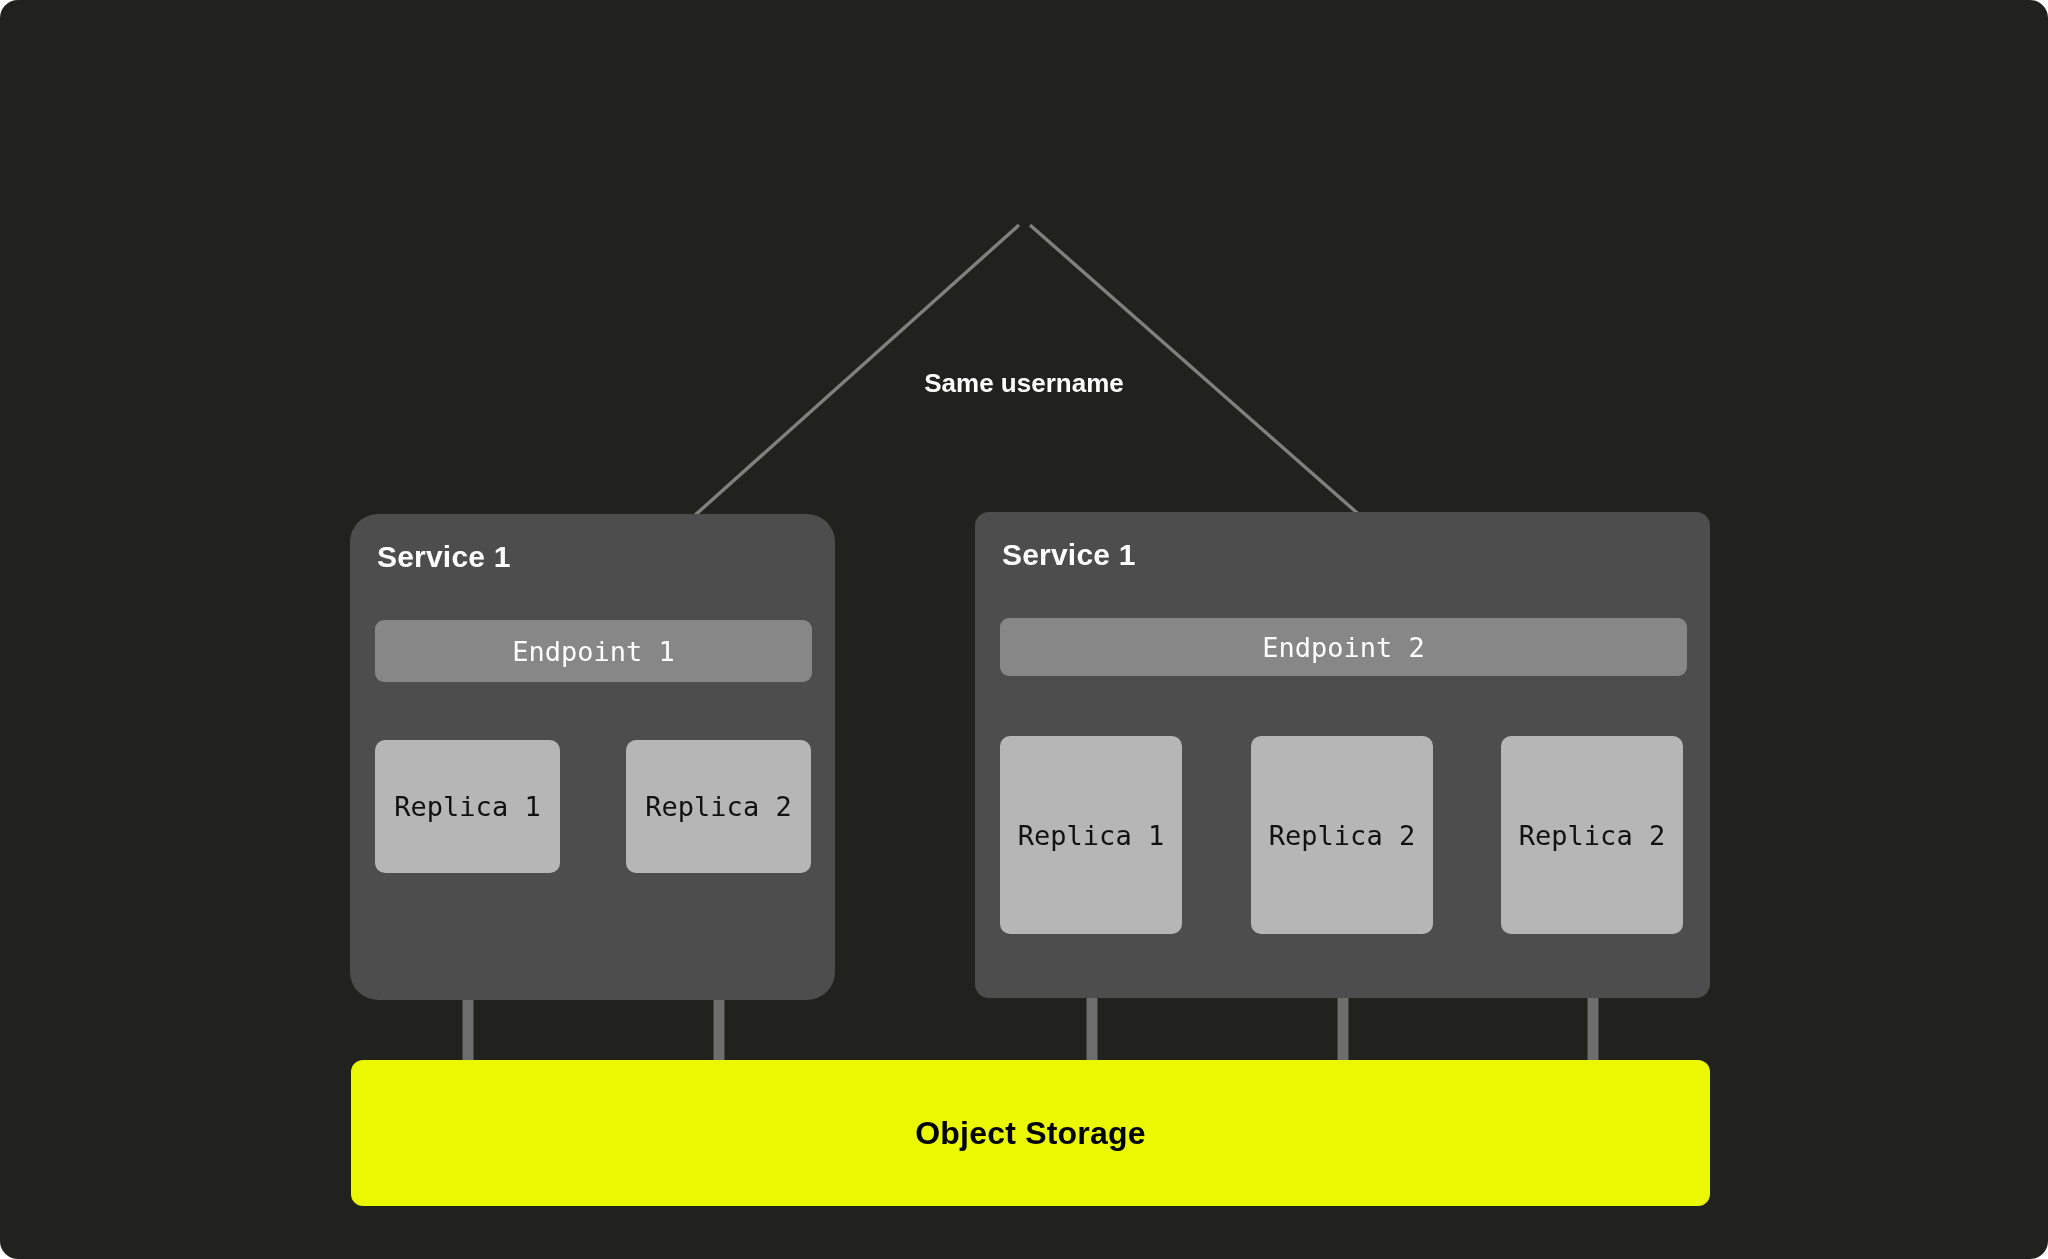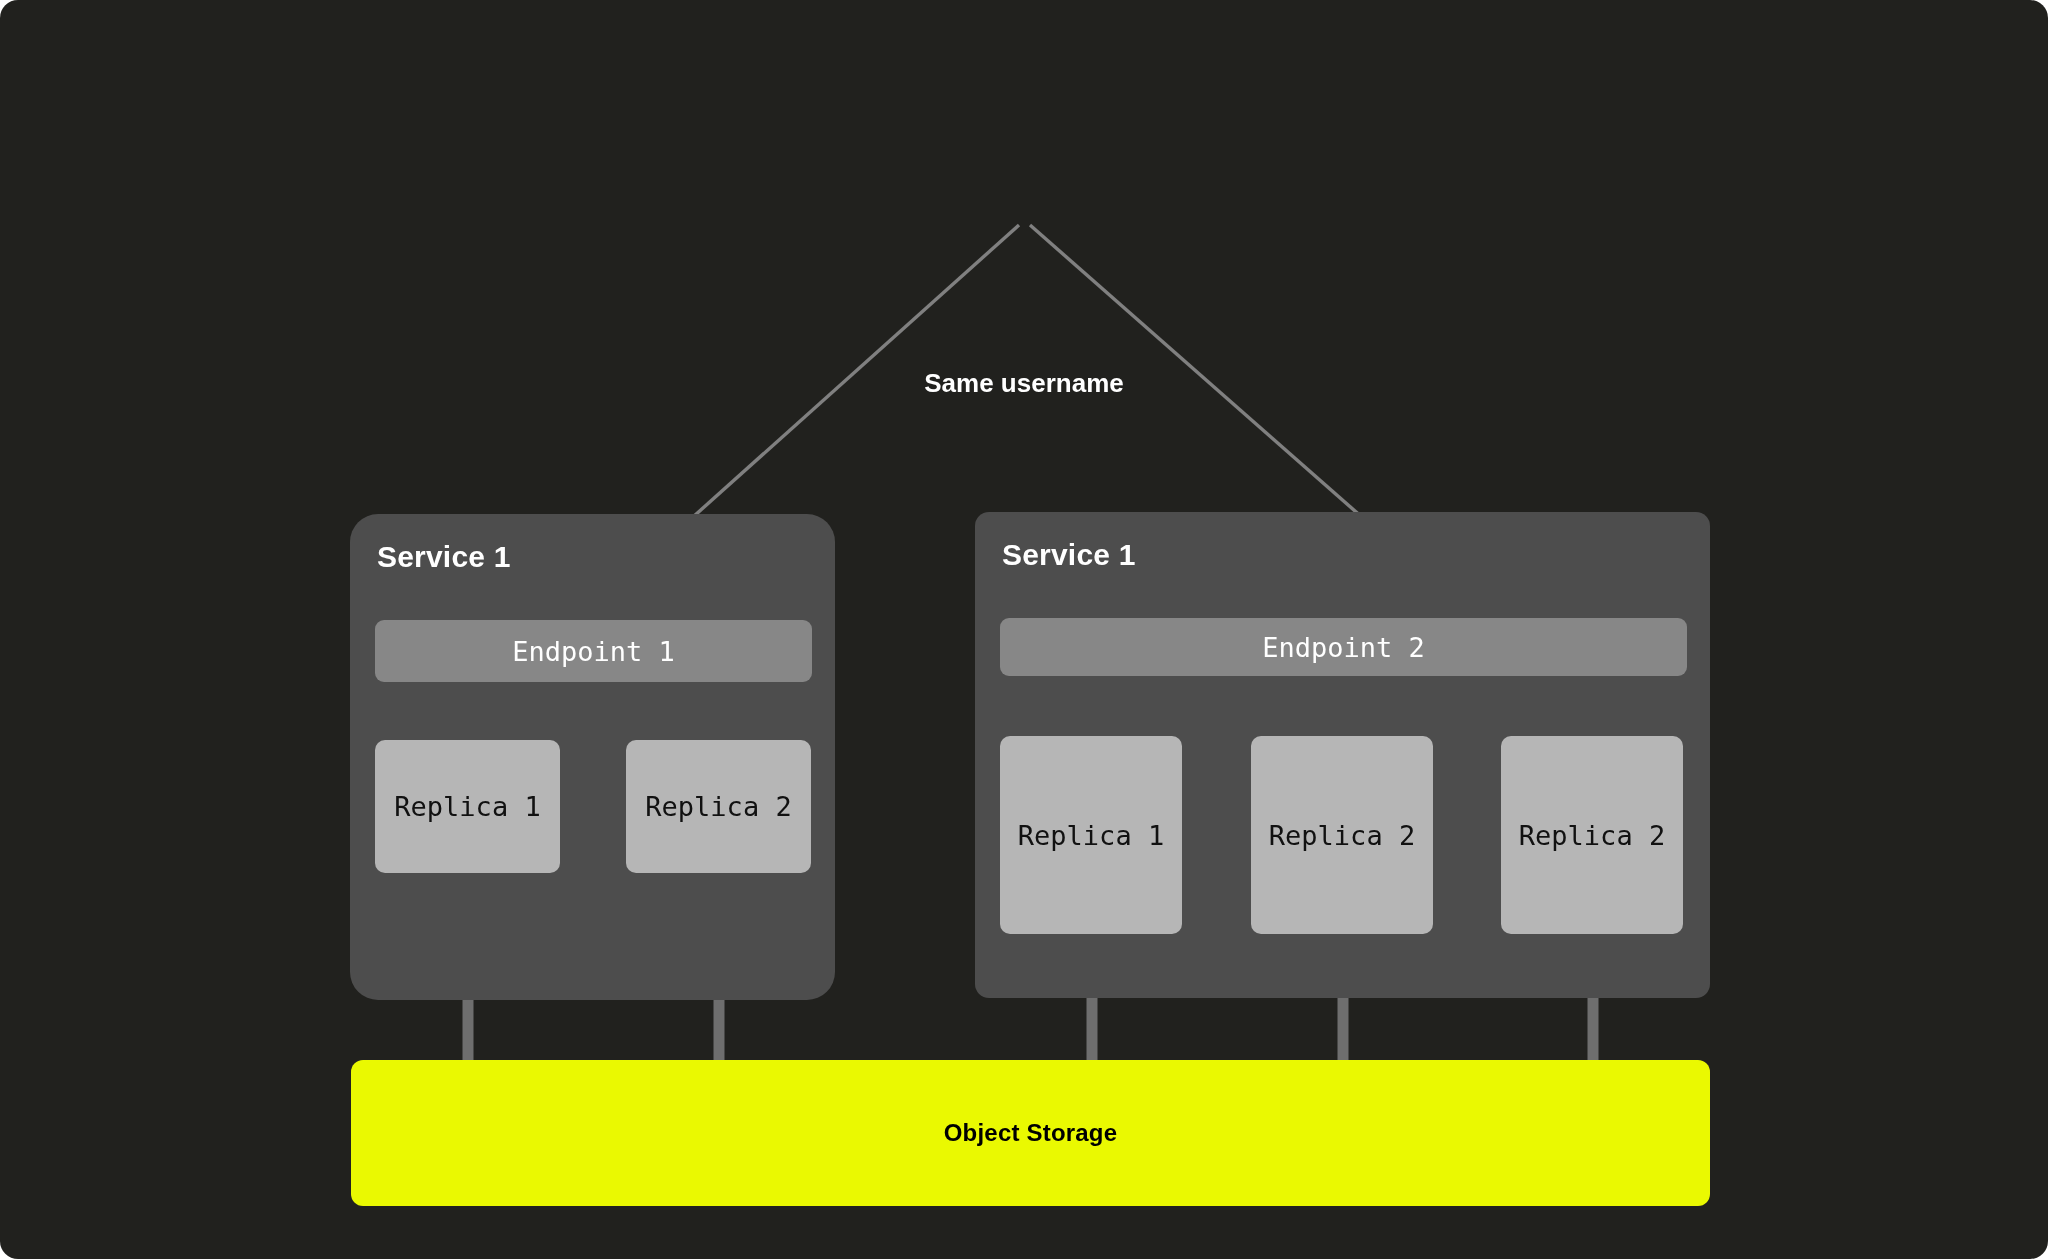--- a/index.html
+++ b/index.html
@@ -130,21 +130,21 @@
     top: 1060px;
     width: 1359px;
     height: 146px;
     background: #eaf901;
     border-radius: 12px;
     display: flex;
     align-items: center;
     justify-content: center;
   }
   #object-storage .storage-label {
-    font-size: 24px;
+    font-size: 32px;
     font-weight: bold;
     color: #000000;
     letter-spacing: 0.2px;
   }
 </style>
 </head>
 <body>
 
 <div id="canvas">
 

